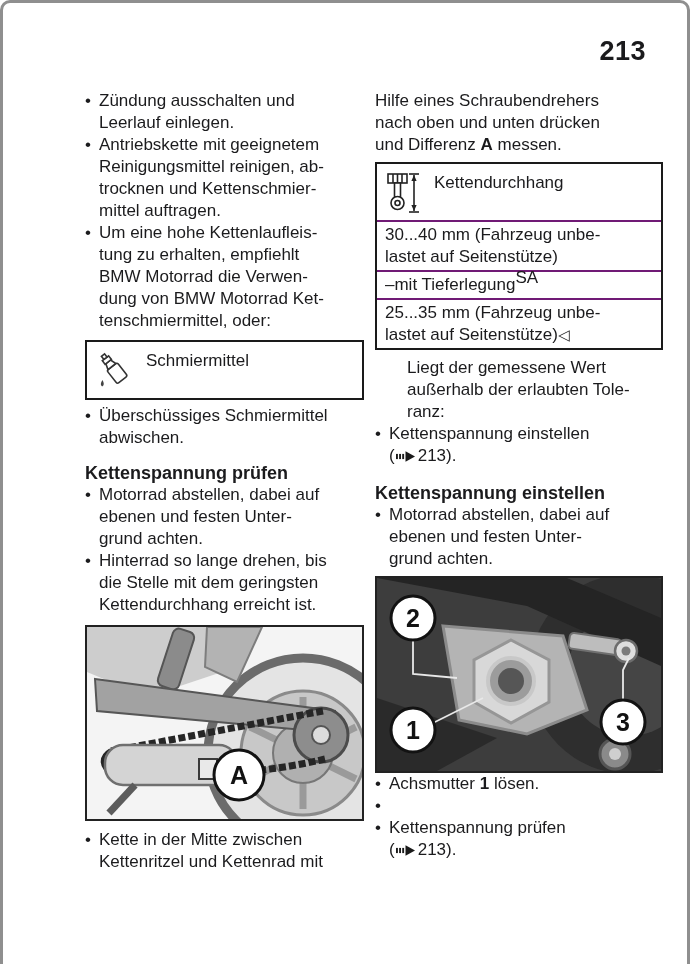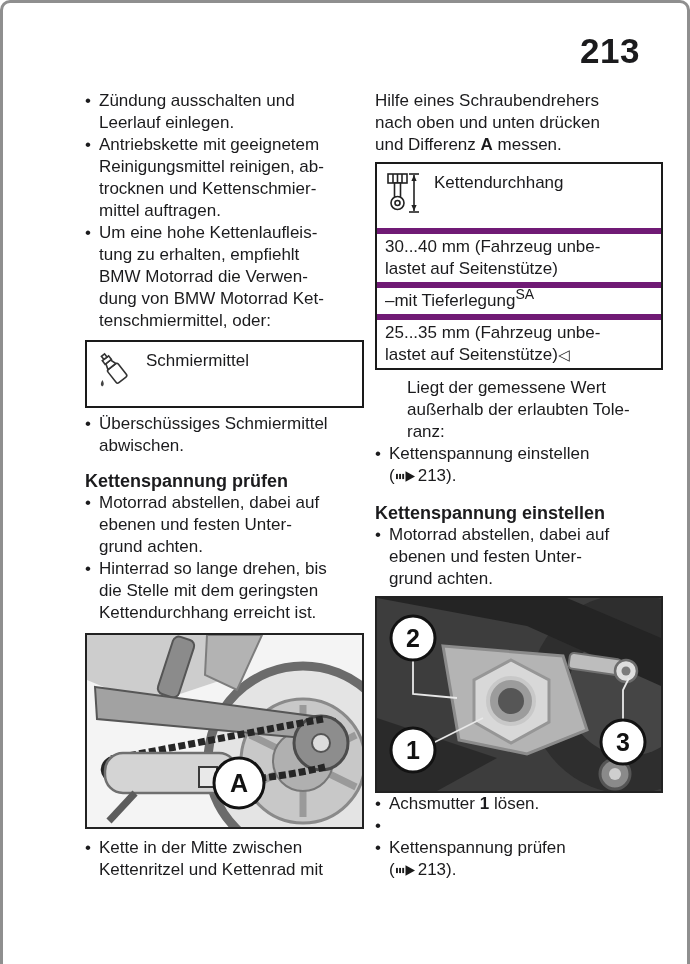--- a/index.html
+++ b/index.html
@@ -9,44 +9,44 @@
     font-family:"Liberation Sans","DejaVu Sans",sans-serif;
     font-size:17px;line-height:22px;
   }
   .frame{
     position:absolute;inset:0;
     border:3px solid #8f8f8f;border-bottom:none;
     border-radius:10px 10px 0 0;
     pointer-events:none;
   }
   .page-num{
-    position:absolute;top:40px;right:50px;
-    font-size:35px;font-weight:bold;letter-spacing:.5px;
+    position:absolute;top:40px;right:44px;
+    font-size:27px;font-weight:bold;letter-spacing:.5px;
   }
   .col{position:absolute;top:90px;}
   .col-left{left:85px;width:279px;}
   .col-right{left:375px;width:288px;}
   ul.blist{list-style:none;margin:0;padding:0;}
   .bullet{display:flex;}
   .dot{flex:0 0 14px;width:14px;}
   .txt{white-space:pre-line;}
   .para{white-space:pre-line;margin:0;}
   b{font-weight:bold;}
   h3{font-size:18px;line-height:22px;margin:0;font-weight:bold;}
   .h-check{margin-top:13px;}
   .h-adjust{margin-top:15px;}
   .mt5{margin-top:5px;} .mt7{margin-top:7px;margin-left:32px;}
   .mt8{margin-top:8px;} .mt9{margin-top:9px;}
   
   .ibox{border:2px solid #1a1a1a;box-sizing:border-box;margin-top:8px;}
-  .ibox-head{display:flex;align-items:flex-start;padding:7px 8px;height:64px;box-sizing:border-box;}
+  .ibox-head{display:flex;align-items:flex-start;padding:7px 8px;height:56px;box-sizing:border-box;}
   .ibox-title{margin-left:13px;margin-top:1px;}
-  .ibox-row{border-top:6px solid #701a75;padding:2px 8px;white-space:pre-line;}
+  .ibox-row{border-top:2px solid #701a75;padding:2px 8px;white-space:pre-line;}
   .slack-table{margin-top:6px;}
-  sup{font-size:14px;line-height:0;vertical-align:super;}
+  sup{font-size:17px;line-height:0;vertical-align:super;}
   .marker{font-size:15px;}
   
   .refline{display:flex;align-items:center;}
   .ref-arrow{margin:0 3px 0 1px;}
   
   .figure{box-sizing:border-box;border:2px solid #222;background:#fff;}
   .fig-left{margin-top:9px;width:279px;height:196px;}
   .fig-right{margin-top:6px;width:288px;height:197px;}
   .figure svg{display:block;}
   .callout-text{font-family:"Liberation Sans","DejaVu Sans",sans-serif;font-weight:bold;font-size:25px;}

